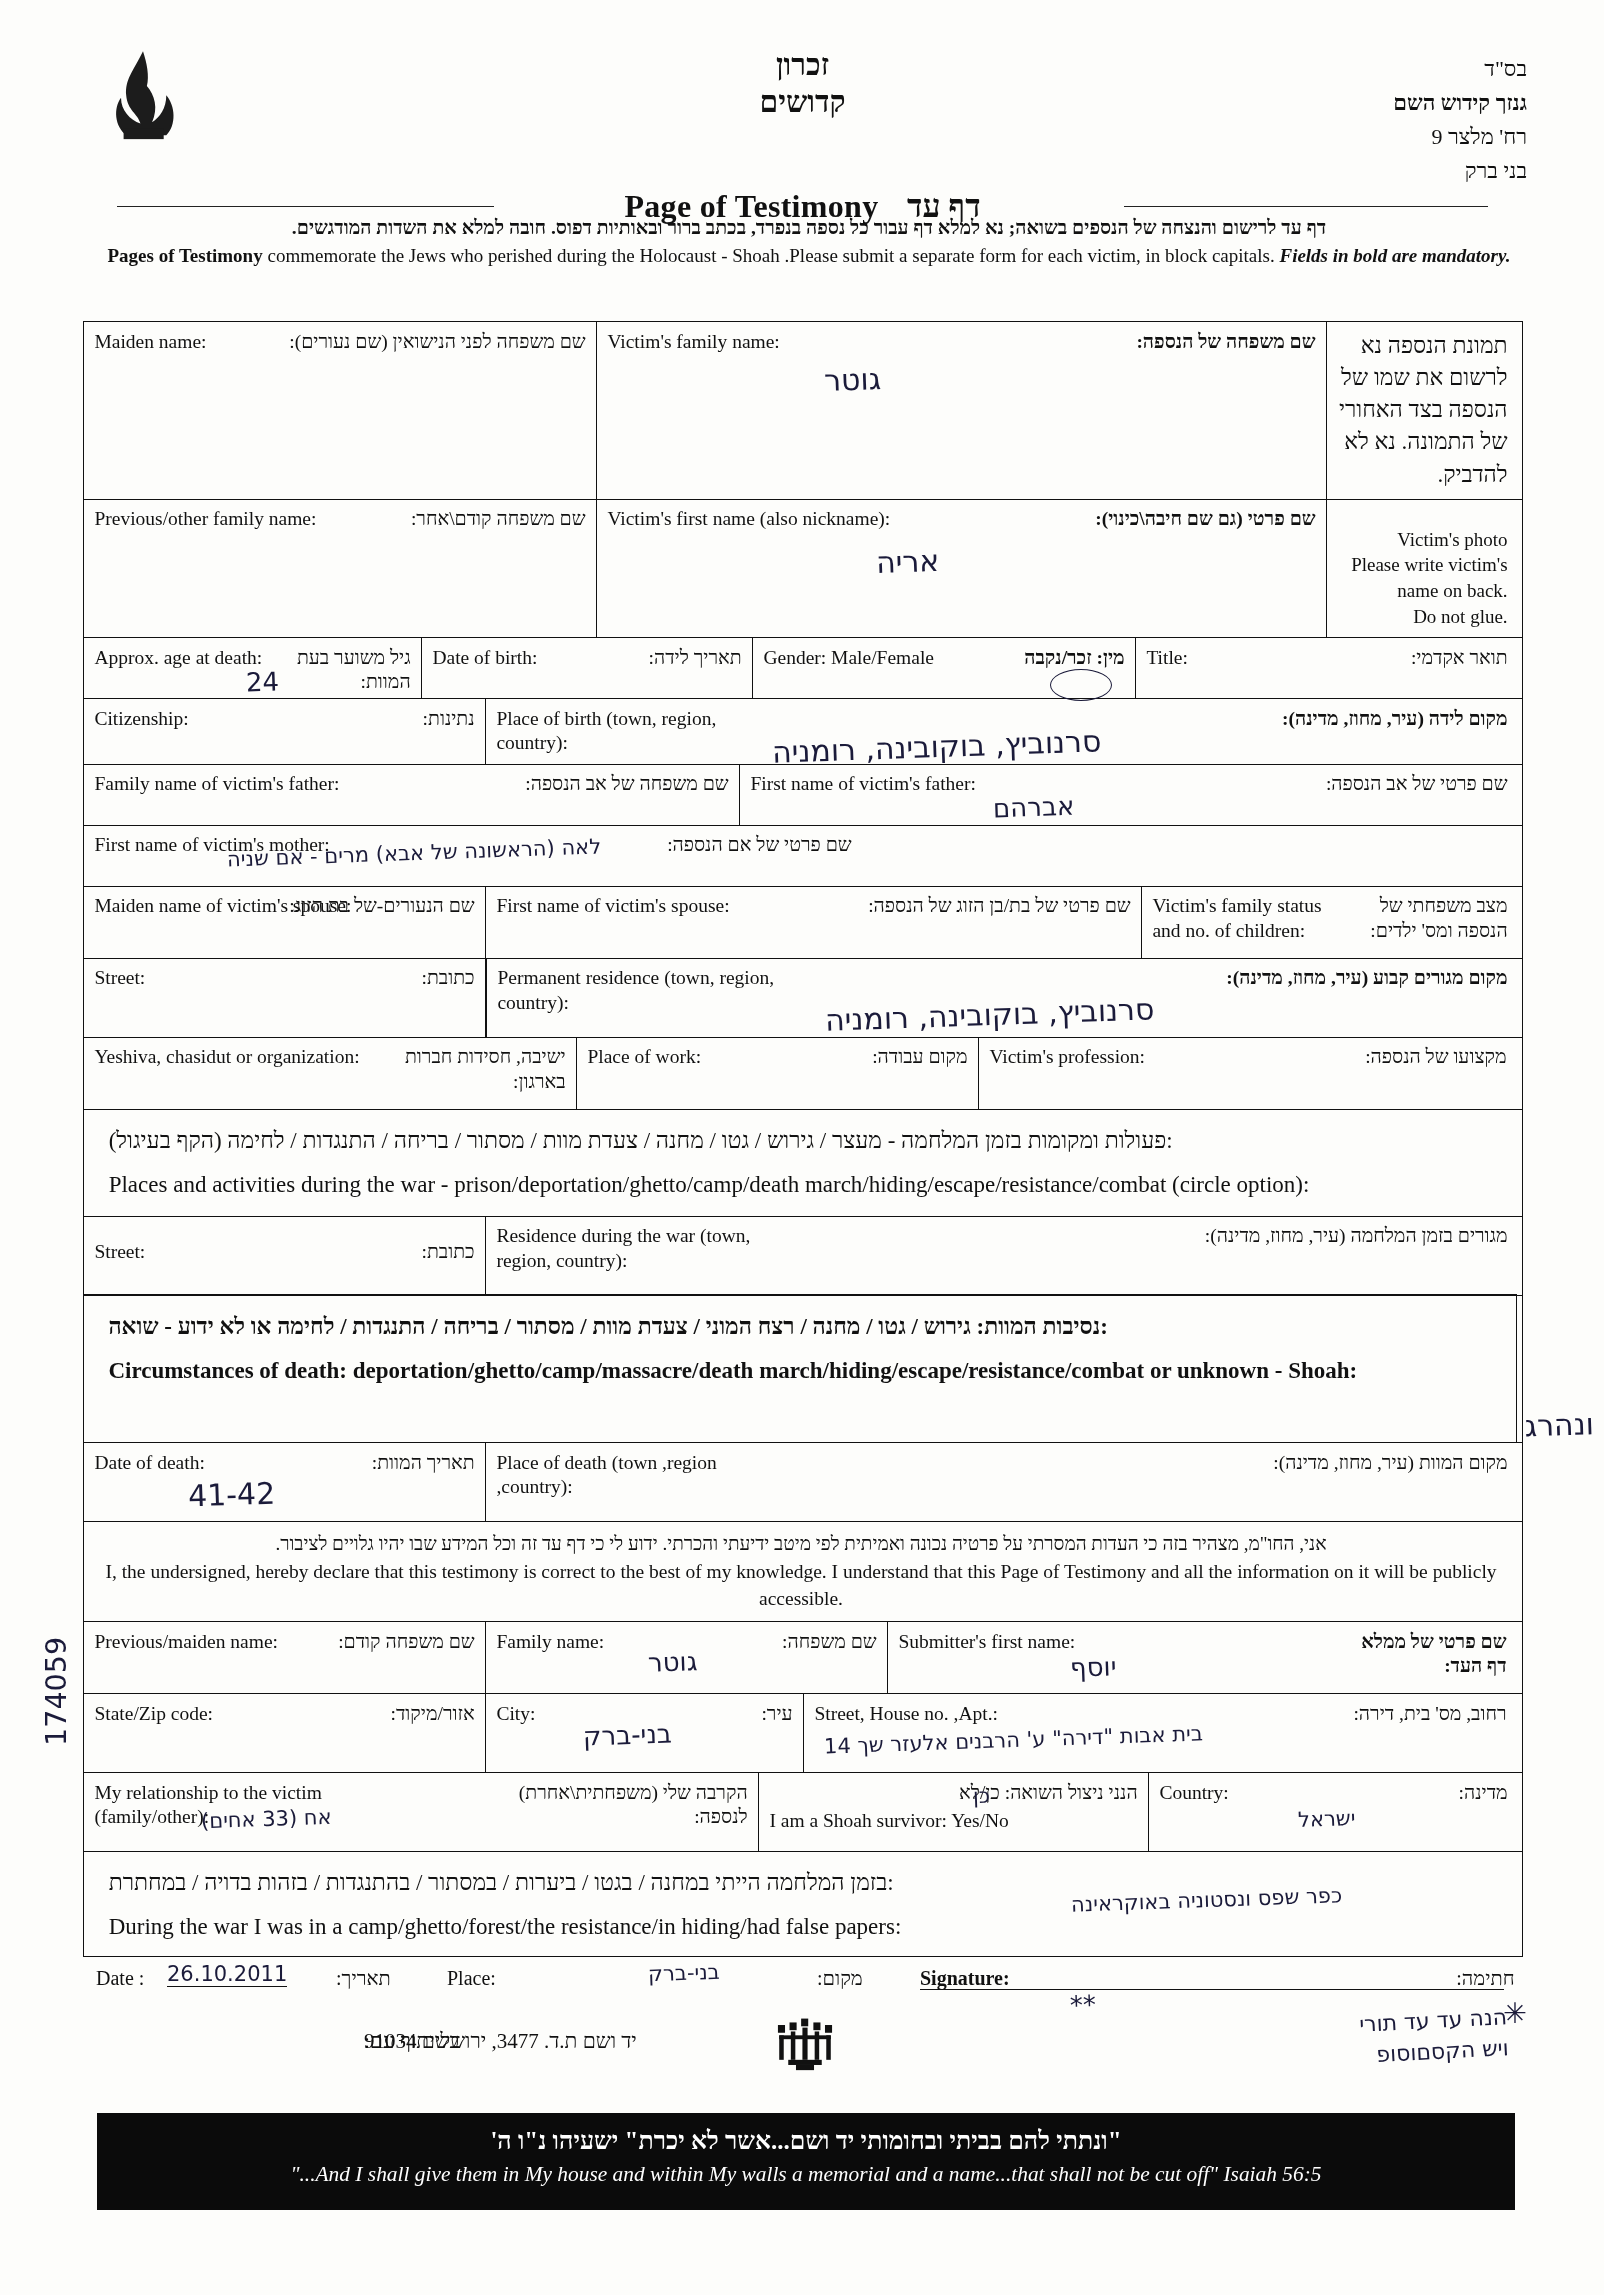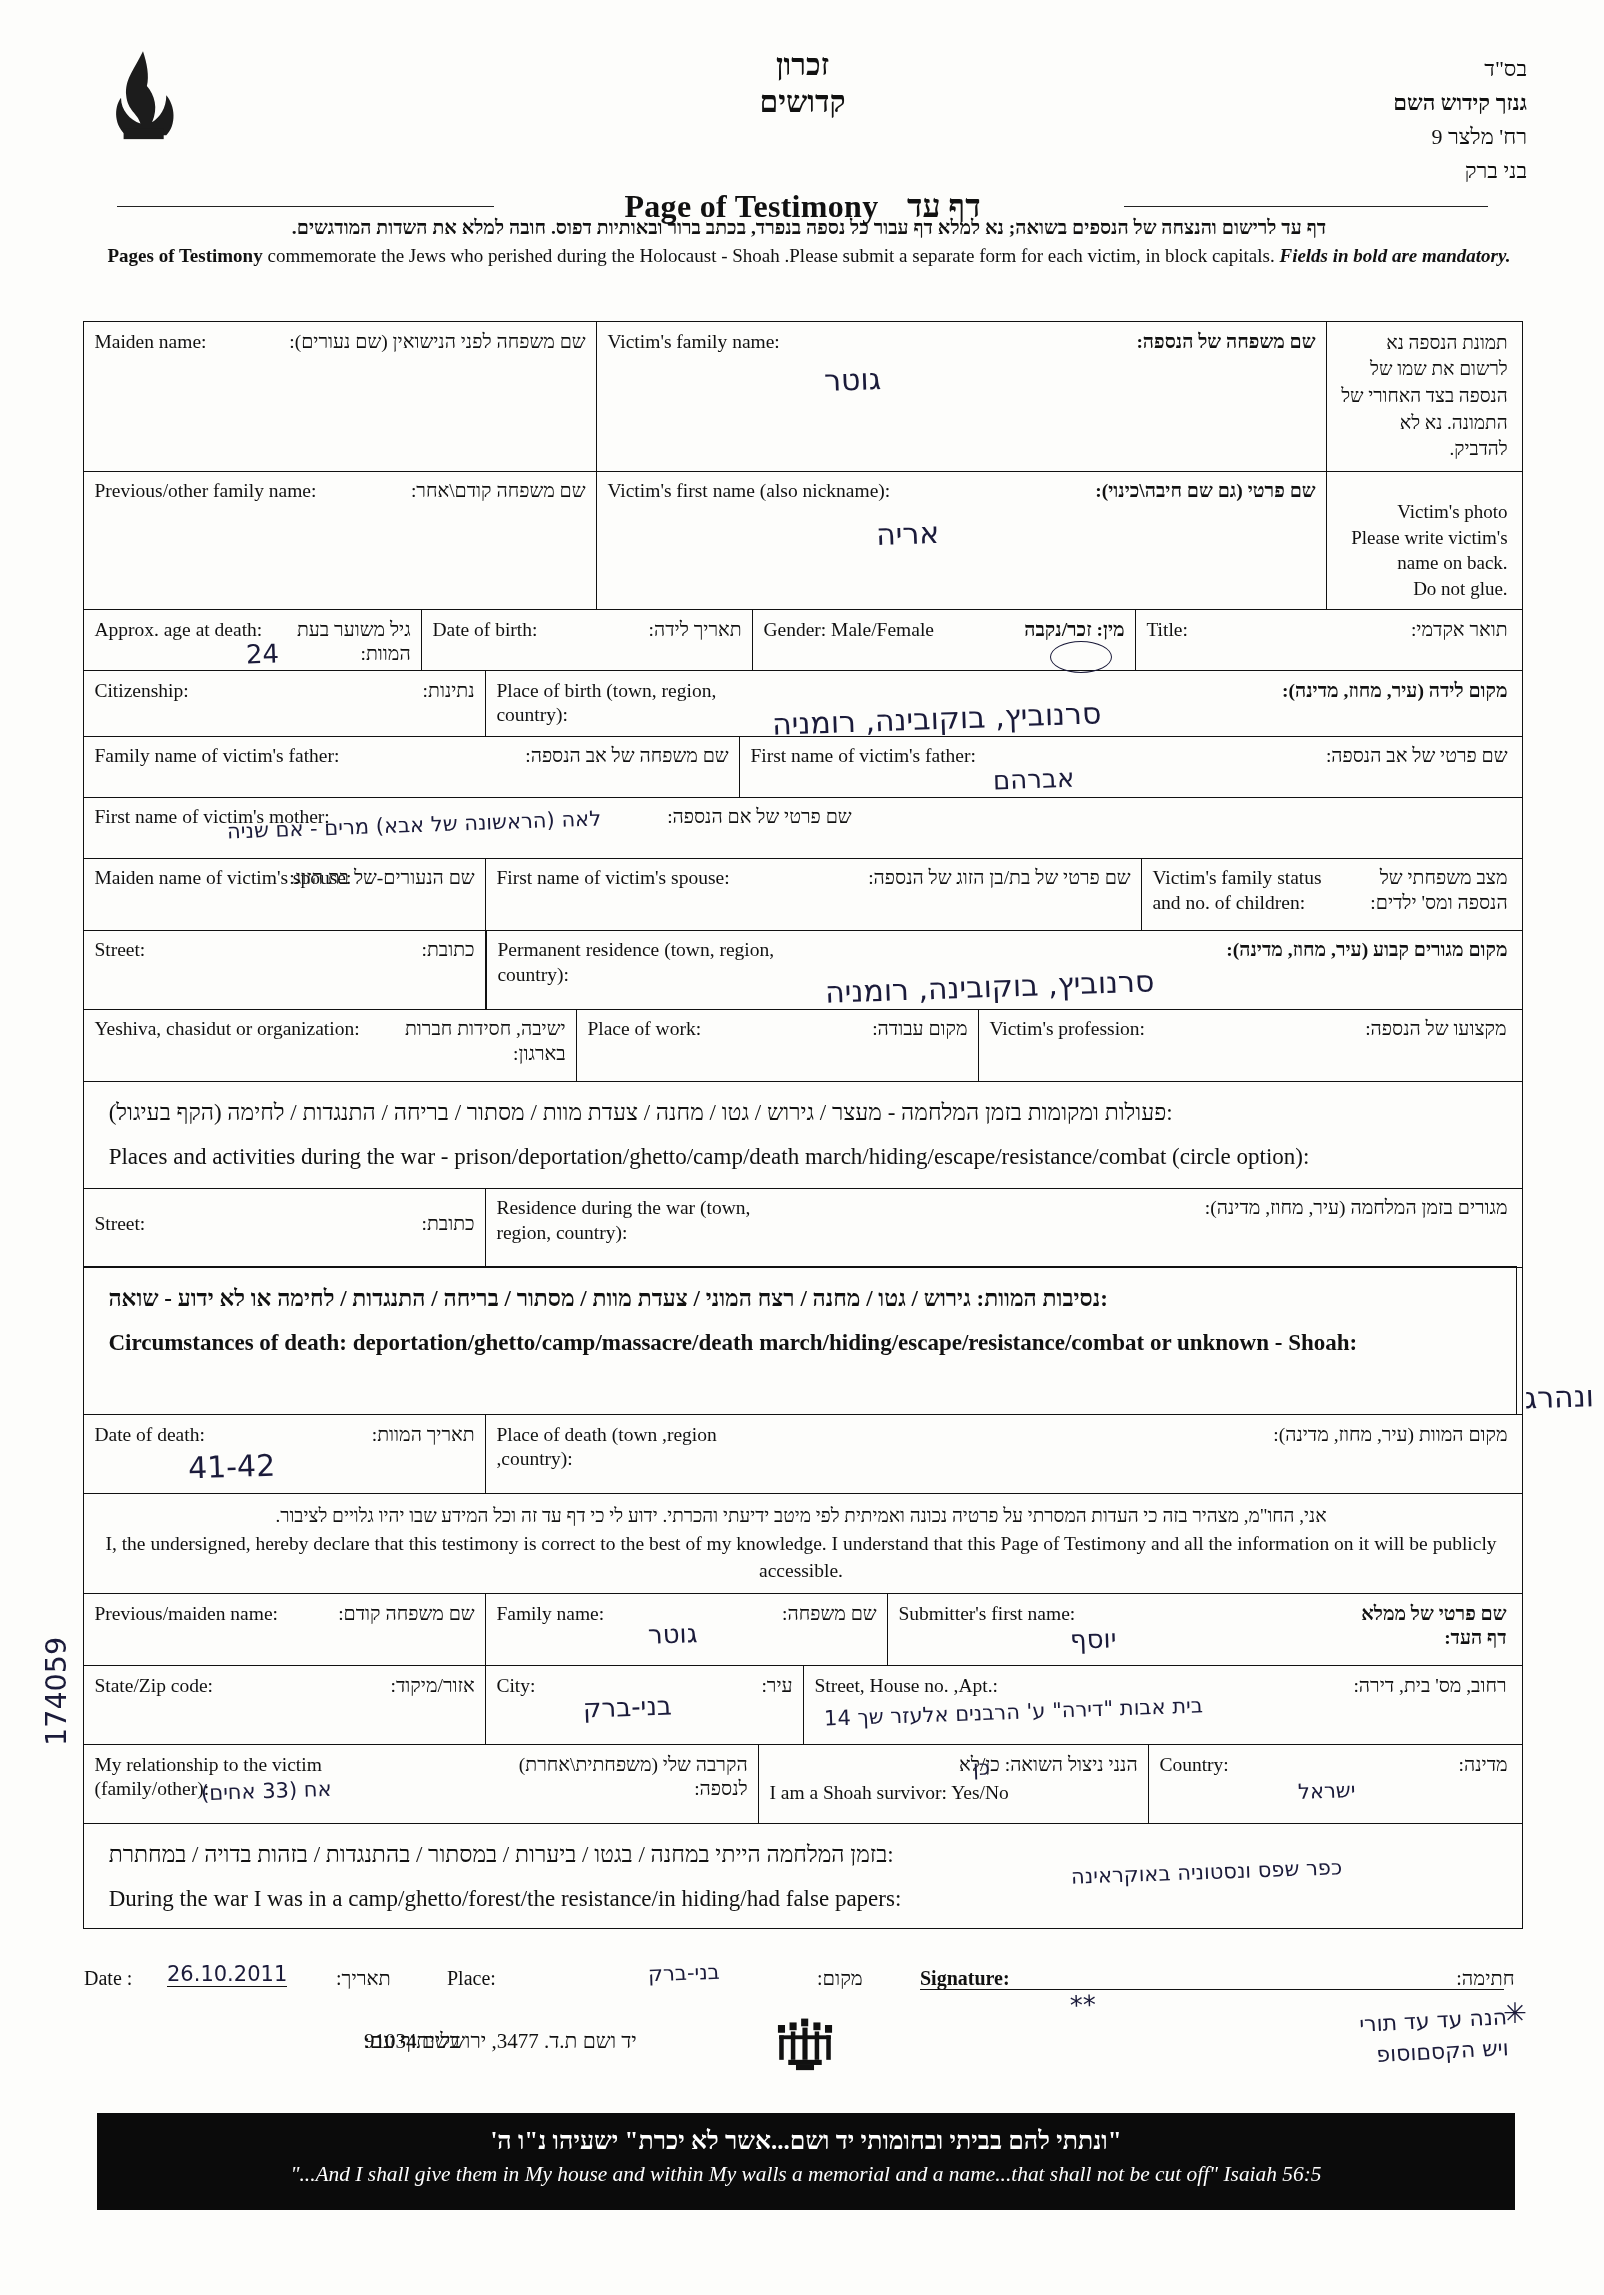--- a/index.html
+++ b/index.html
@@ -39,21 +39,21 @@
   .cell:last-child{border-right:none;}
   .lab-en{font-size:19.5px;line-height:1.25;}
   .lab-he{position:absolute;right:10.4px;top:7.8px;font-size:19.5px;direction:rtl;text-align:right;line-height:1.25;}
   .lab-he.b{font-weight:bold;}
   .lab-en.b{font-weight:normal;}
   .ink{position:absolute;font-size:26px;color:#1b1b3a;font-family:"DejaVu Sans", sans-serif;transform:rotate(-2deg);white-space:nowrap;}
   .ink.sm{font-size:21px;}
   .ink.lg{font-size:30px;}
 
   .photo-box{width:195px;border-right:none;}
-  .photo-box .t{font-size:19px;direction:rtl;text-align:right;line-height:1.4;}
+  .photo-box .t{font-size:23px;direction:rtl;text-align:right;line-height:1.4;}
   .photo-box .e{font-size:19px;text-align:right;line-height:1.35;margin-top:9px;}
   .strip{padding:6.5px 10.4px;font-size:23px;line-height:1.35;}
 
   .declare{padding:9px 19.5px;font-size:19.5px;line-height:1.4;text-align:center;}
   .declare .he{direction:rtl;font-size:19px;}
 
   
   .sig{position:absolute;left:83px;top:1967px;width:1438px;font-size:20px;}
   .footer-logo{position:absolute;left:766px;top:2016px;width:78px;height:58px;text-align:center;}
   .yad{position:absolute;left:364px;top:2029px;font-size:21px;direction:rtl;}
@@ -332,21 +332,21 @@
       <div class="cell" style="width:1434px;border-right:none;min-height:71px;padding:7.8px 14.3px">
         <div class="strip he" style="font-weight:normal">בזמן המלחמה הייתי במחנה / בגטו / ביערות / במסתור / בהתנגדות / בזהות בדויה / במחתרת:</div>
         <div class="strip en">During the war I was in a camp/ghetto/forest/the resistance/in hiding/had false papers:</div>
         <div class="ink sm" style="position:absolute;left:987px;top:36px;direction:rtl">כפר שפס ונסטוניה באוקראינה</div>
       </div>
     </div>
 
   </div>
 
   <div class="sig">
-    <span style="position:absolute;left:1px;top:0">Date :</span>
+    <span style="position:absolute;left:13px;top:0">Date :</span>
     <span class="uline ink sm" style="position:absolute;left:84px;top:-5.2px;transform:none;border-bottom:1.3px solid #111">26.10.2011</span>
     <span style="position:absolute;left:253px;top:0;direction:rtl">תאריך:</span>
     <span style="position:absolute;left:364px;top:0">Place:</span>
     <span class="ink sm" style="left:565px;top:-6.5px">בני-ברק</span>
     <span style="position:absolute;left:734px;top:0;direction:rtl">מקום:</span>
     <span style="position:absolute;left:837px;top:0;font-weight:bold">Signature:</span>
     <span style="position:absolute;right:6.5px;top:0;direction:rtl">חתימה:</span>
     <span style="position:absolute;left:837px;top:22px;width:584px;border-bottom:1.3px solid #111"></span>
     <span class="ink" style="left:987px;top:23.4px">**</span>
   </div>

